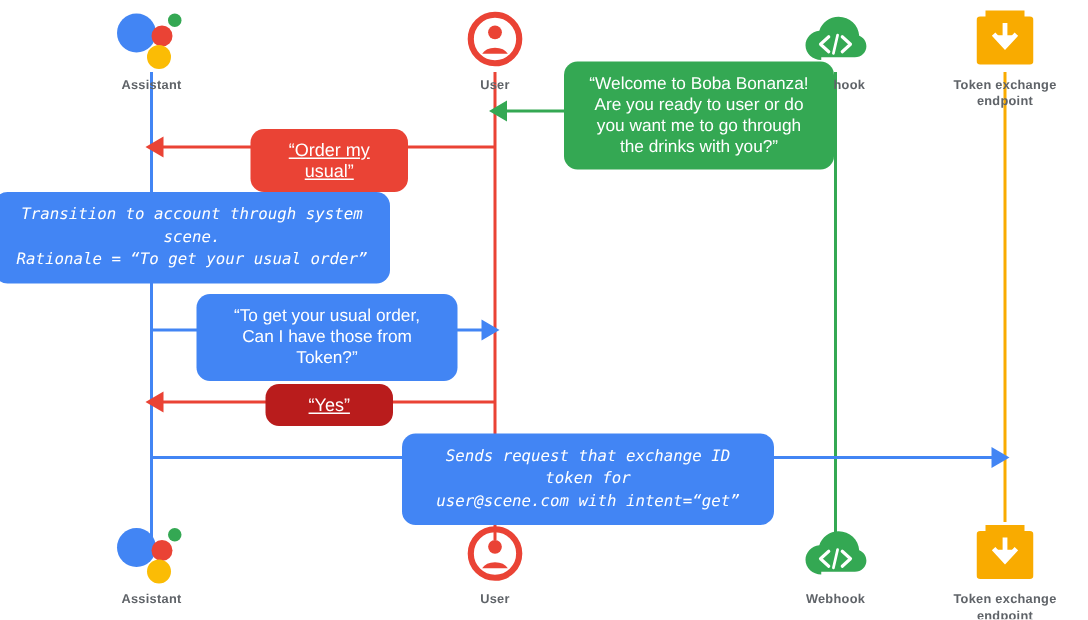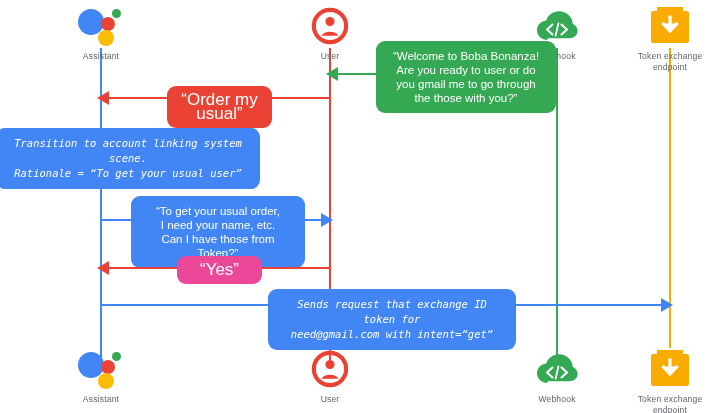--- a/index.html
+++ b/index.html
@@ -19,21 +19,21 @@
     position: absolute;
     width: 2px;
   }
   .actor {
     position: absolute;
     width: 120px;
     text-align: center;
   }
   .actor-label {
     font-size: 8.5px;
-    font-weight: normal;
+    font-weight: bold;
     color: #5f6368;
     letter-spacing: 0.2px;
     line-height: 11px;
     margin-top: 4px;
   }
   .icon-wrap {
     height: 42px;
     display: flex;
     align-items: center;
     justify-content: center;
@@ -76,22 +76,23 @@
     padding: 8px 12px;
   }
   .bubble.mono {
     font-family: "DejaVu Sans Mono", monospace;
     font-style: italic;
     font-size: 10.5px;
     line-height: 15px;
     padding: 8px 12px;
   }
   .bubble.small {
-    font-size: 17px;
+    font-size: 12px;
     padding: 7px 14px;
+    text-decoration: underline;
   }
 </style>
 </head>
 <body>
 
 <div id="canvas">
 
   <div class="lifeline" style="left:100px; top:48px; height:312px; background:#4285F4;"></div>
   <div class="lifeline" style="left:329px; top:48px; height:312px; background:#EA4335;"></div>
   <div class="lifeline" style="left:556px; top:48px; height:312px; background:#34A853;"></div>
@@ -144,54 +145,53 @@
       <div>Token exchange</div>
       <div>endpoint</div>
     </div>
   </div>
 
   <div class="arrow-line" style="left:337px; top:73px; width:220px; background:#34A853;"></div>
   <div class="arrow-head" style="left:326px; top:67px; border-right:12px solid #34A853;"></div>
   <div class="bubble chat" style="left:376px; top:41px; width:180px; background:#34A853;">
     <div>“Welcome to Boba Bonanza!</div>
     <div>Are you ready to user or do</div>
-    <div>you gmail me to go through</div>
-    <div>the those with you?”</div>
+    <div>you want me to go through</div>
+    <div>the drinks with you?”</div>
   </div>
 
   <div class="arrow-line" style="left:108px; top:97px; width:222px; background:#EA4335;"></div>
   <div class="arrow-head" style="left:97px; top:91px; border-right:12px solid #EA4335;"></div>
   <div class="bubble small" style="left:167px; top:86px; width:105px; background:#EA4335;">
     <div>“Order my usual”</div>
   </div>
 
   <div class="bubble mono" style="left:-4px; top:128px; width:264px; background:#4285F4;">
-    <div>Transition to account linking system scene.</div>
-    <div>Rationale = “To get your usual user”</div>
+    <div>Transition to account through system scene.</div>
+    <div>Rationale = “To get your usual order”</div>
   </div>
 
   <div class="arrow-line" style="left:102px; top:219px; width:220px; background:#4285F4;"></div>
   <div class="arrow-head" style="left:321px; top:213px; border-left:12px solid #4285F4;"></div>
   <div class="bubble chat" style="left:131px; top:196px; width:174px; background:#4285F4;">
     <div>“To get your usual order,</div>
-    <div>I need your name, etc.</div>
     <div>Can I have those from Token?”</div>
   </div>
 
   <div class="arrow-line" style="left:108px; top:267px; width:222px; background:#EA4335;"></div>
   <div class="arrow-head" style="left:97px; top:261px; border-right:12px solid #EA4335;"></div>
-  <div class="bubble small" style="left:177px; top:256px; width:85px; background:#ec4899;">
+  <div class="bubble small" style="left:177px; top:256px; width:85px; background:#b91c1c;">
     <div>“Yes”</div>
   </div>
 
   <div class="arrow-line" style="left:102px; top:304px; width:561px; background:#4285F4;"></div>
   <div class="arrow-head" style="left:661px; top:298px; border-left:12px solid #4285F4;"></div>
   <div class="bubble mono" style="left:268px; top:289px; width:248px; background:#4285F4;">
     <div>Sends request that exchange ID token for</div>
-    <div>need@gmail.com with intent=“get”</div>
+    <div>user@scene.com with intent=“get”</div>
   </div>
 
   <div class="actor" style="left:41px; top:348px;">
     <div class="icon-wrap">
       <div class="assistant-logo">
         <span class="dot dot-blue"></span>
         <span class="dot dot-red"></span>
         <span class="dot dot-green"></span>
         <span class="dot dot-yellow"></span>
       </div>

